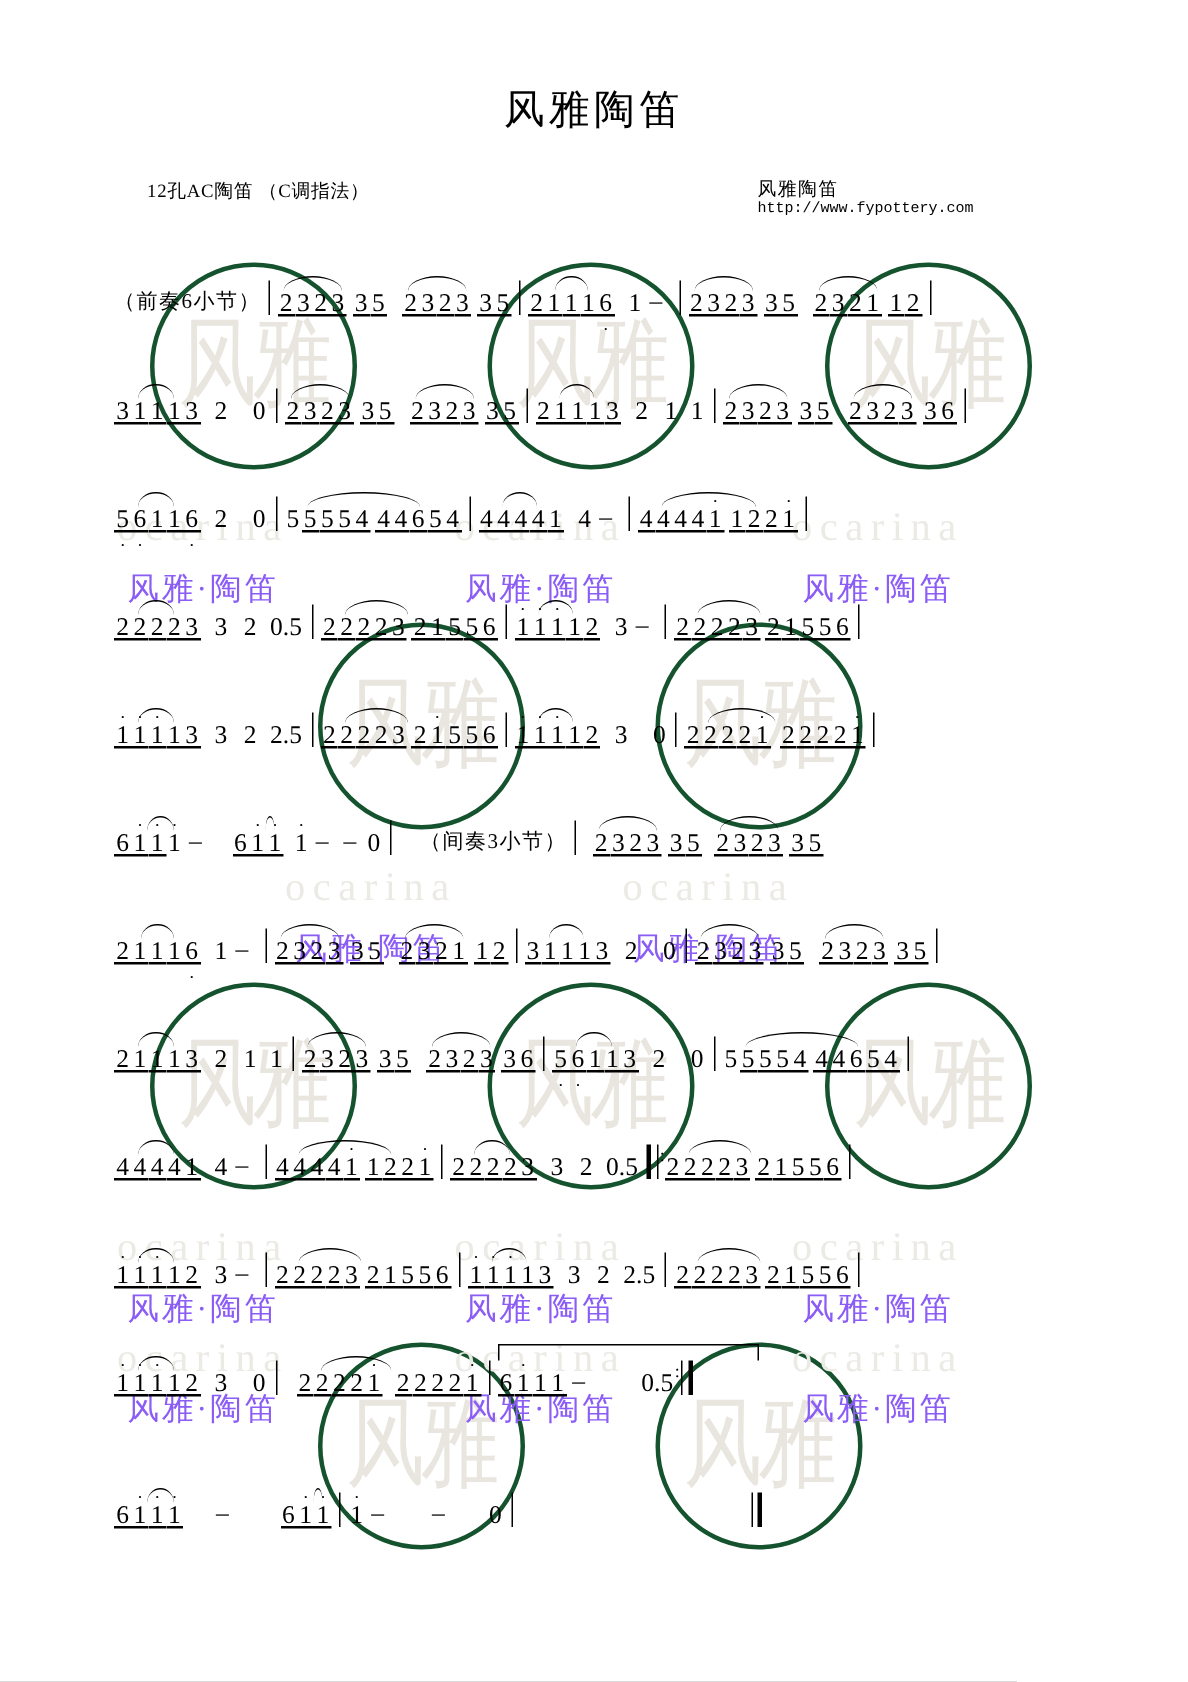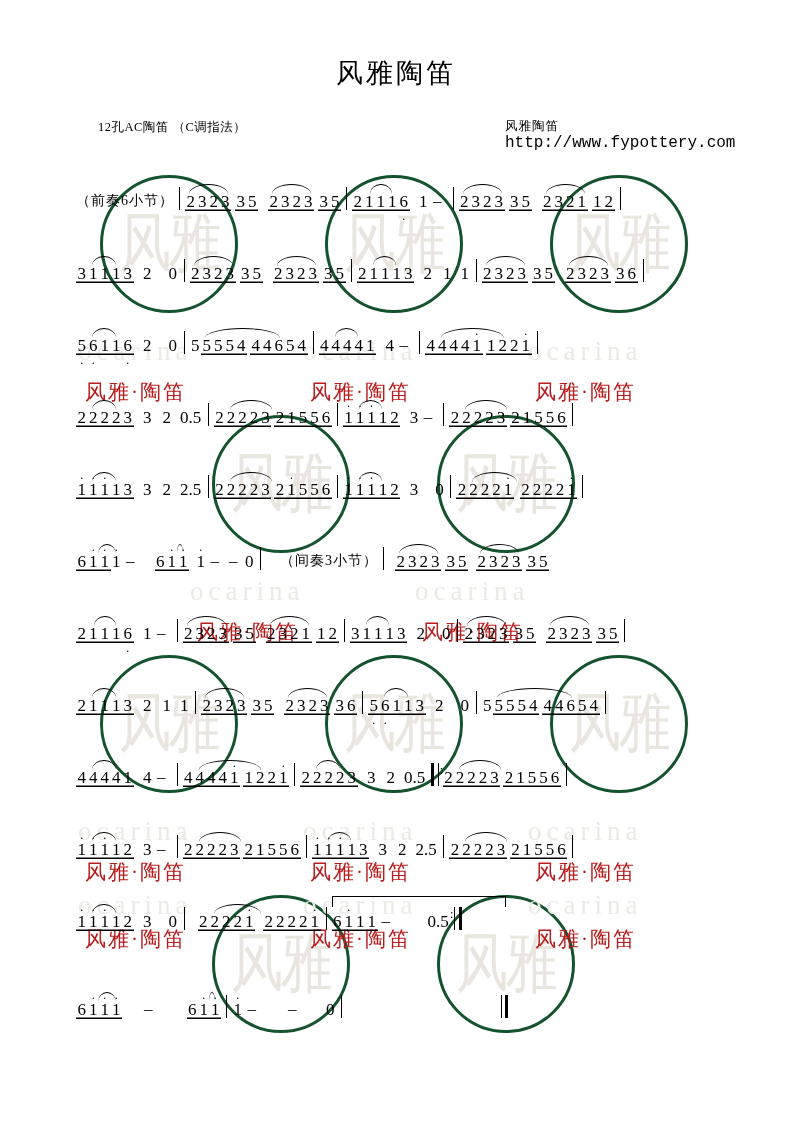--- a/index.html
+++ b/index.html
@@ -44,21 +44,21 @@
   .wm-oc {
     position: absolute;
     color: #eceae4;
     font-family: "Liberation Serif", serif;
     font-size: 27px;
     letter-spacing: 5px;
     white-space: nowrap;
   }
   .wm-cn {
     position: absolute;
-    color: #b91c1c;
+    color: #8b5cf6;
     font-family: "Liberation Serif", serif;
     font-size: 21px;
     letter-spacing: 2px;
     white-space: nowrap;
   }
   
   .content { position: relative; z-index: 2; }
   .doc-title {
     position: absolute;
     top: 55px;
@@ -80,21 +80,21 @@
     position: absolute;
     top: 118px;
     left: 505px;
     font-size: 12.5px;
     letter-spacing: 1px;
   }
   .sub-right-2 {
     position: absolute;
     top: 134px;
     left: 505px;
-    font-size: 16px;
+    font-size: 10px;
     font-family: "Liberation Mono", monospace;
     letter-spacing: 0px;
   }
   
   .staff {
     position: absolute;
     left: 76px;
     width: 640px;
     height: 46px;
     display: flex;

